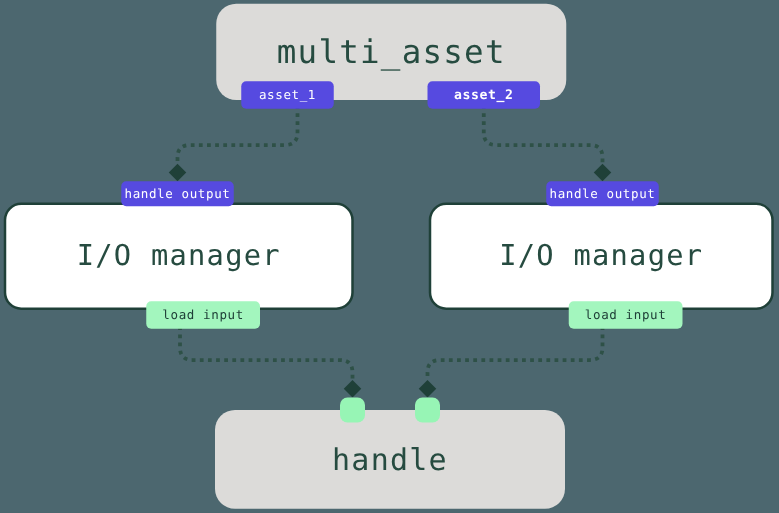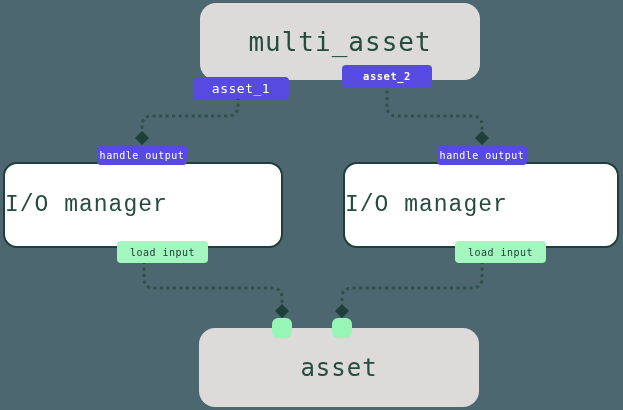--- a/index.html
+++ b/index.html
@@ -13,47 +13,45 @@
     position: relative;
     width: 623px; height: 410px;
     background: #4C676F;
   }
   .node {
     position: absolute;
     background: #DCDBD9;
     border-radius: 16px;
     display: flex; align-items: center; justify-content: center;
     color: #264B40;
-    margin-left: 27px;
   }
   .node-top   { left: 173px; top: 3px;   width: 280px; height: 77px; font-size: 26px; letter-spacing: 1px; }
   .node-bottom{ left: 172px; top: 328px; width: 280px; height: 79px; font-size: 24px; letter-spacing: 1px; }
   .iobox {
     position: absolute;
     background: #FFFFFF;
     border: 2px solid #1F4038;
     border-radius: 14px;
-    display: flex; align-items: center; justify-content: flex-start;
+    display: flex; align-items: center; justify-content: center;
     color: #264B40;
     font-size: 23px; letter-spacing: 1px;
     box-sizing: border-box;
-    font-family: Liberation Mono, monospace;
   }
   .iobox-left  { left: 3px;   top: 162px; width: 280px; height: 86px; }
   .iobox-right { left: 343px; top: 162px; width: 276px; height: 86px; }
   .badge {
     position: absolute;
     border-radius: 4px;
     display: flex; align-items: center; justify-content: center;
     white-space: nowrap;
     letter-spacing: 0.5px;
   }
   .badge-purple { background: #564AE0; color: #FFFFFF; }
   .badge-mint   { background: #A3F6BE; color: #1F4038; margin-left: 18px; }
-  .b-asset1 { left: 193px; top: 77px;  width: 96px; height: 22px; font-size: 13px; }
+  .b-asset1 { left: 193px; top: 65px;  width: 74px; height: 22px; font-size: 10px; }
   .b-asset2 { left: 342px; top: 65px;  width: 90px; height: 22px; font-size: 10.5px; font-weight: bold; }
   .b-ho-l   { left: 97px;  top: 145px; width: 90px; height: 20px; font-size: 10px; }
   .b-ho-r   { left: 437px; top: 145px; width: 90px; height: 20px; font-size: 10px; }
   .b-li-l   { left: 99px;  top: 241px; width: 91px; height: 22px; font-size: 10px; }
   .b-li-r   { left: 437px; top: 241px; width: 91px; height: 22px; font-size: 10px; }
   .handle-sq {
     position: absolute;
     width: 20px; height: 20px;
     background: #97F5B5;
     border-radius: 6px;
@@ -80,21 +78,21 @@
 
   <div class="iobox iobox-left">
     <span>I/O manager</span>
   </div>
 
   <div class="iobox iobox-right">
     <span>I/O manager</span>
   </div>
 
   <div class="node node-bottom">
-    <span>asset</span>
+    <span>handle</span>
   </div>
 
   <svg class="edges" width="623" height="410" viewBox="0 0 623 410">
     <path class="wire" d="M238,84 L238,106 Q238,116 228,116 L152,116 Q142,116 142,126 L142,131"></path>
     <path class="arrow" d="M142,131 L149,138 L142,145 L135,138 Z"></path>
 
     <path class="wire" d="M387,84 L387,106 Q387,116 397,116 L472,116 Q482,116 482,126 L482,131"></path>
     <path class="arrow" d="M482,131 L489,138 L482,145 L475,138 Z"></path>
 
     <path class="wire" d="M144,261 L144,278 Q144,288 154,288 L272,288 Q282,288 282,298 L282,304"></path>

